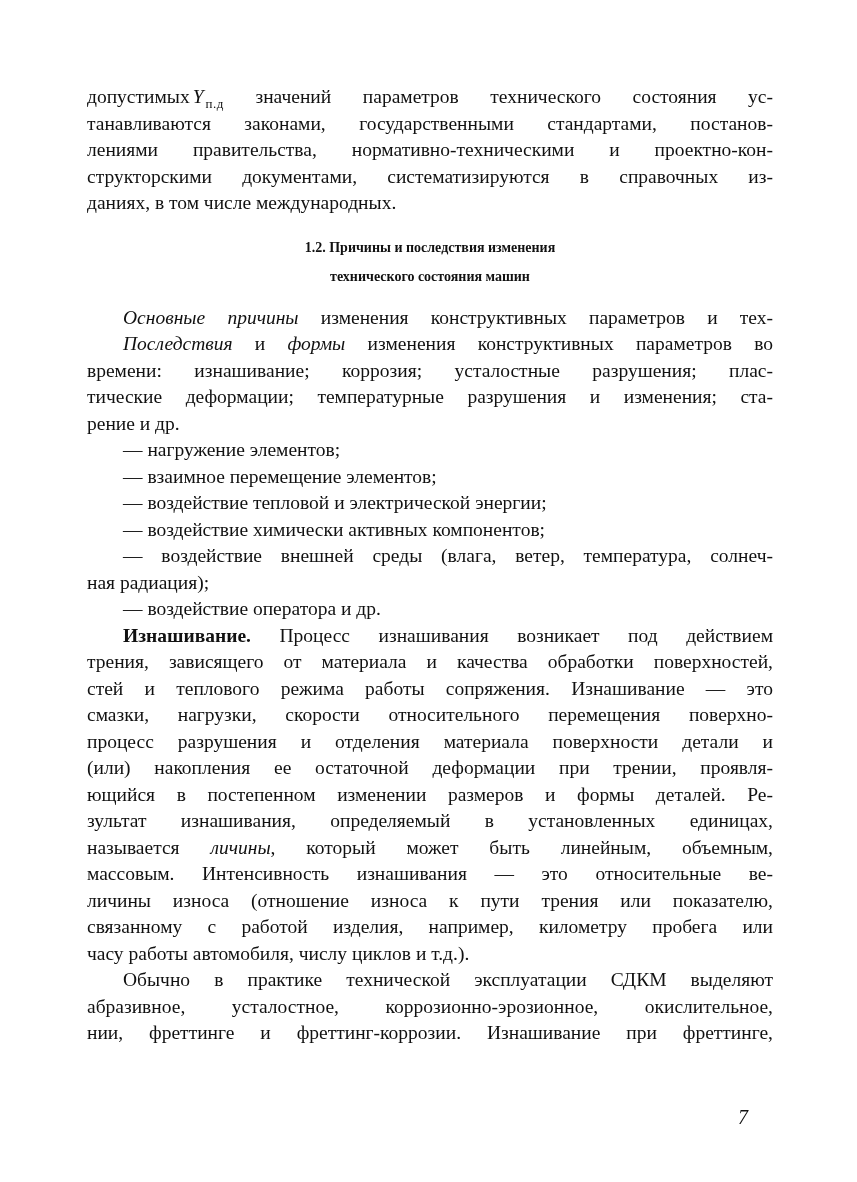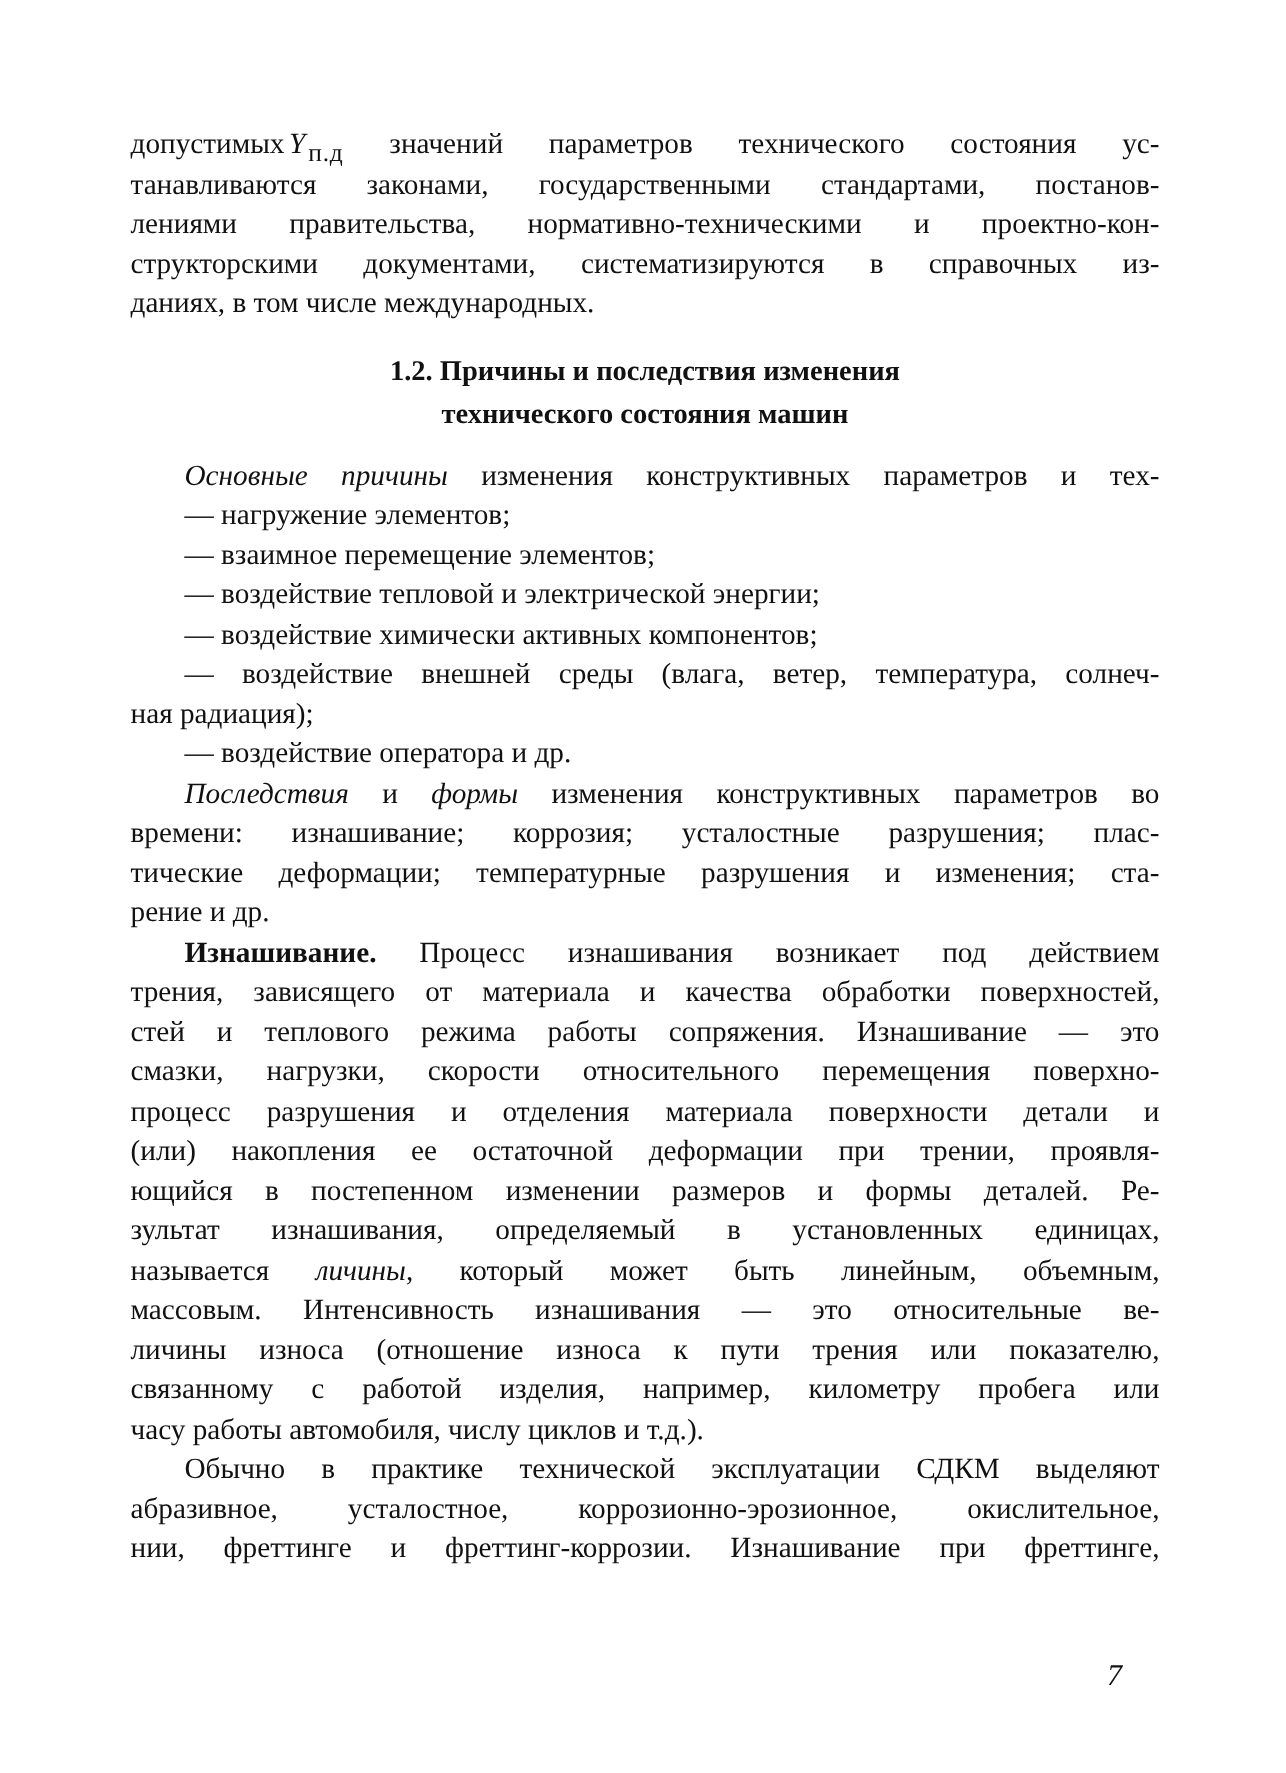--- a/index.html
+++ b/index.html
@@ -32,31 +32,31 @@
   }
   .ln-last {
     text-align: center;
     text-align-last: left;
   }
   .ind { text-indent: 36px; }
   .heading {
     text-align: left;
     text-align-last: center;
     font-weight: bold;
-    font-size: 19px;
+    font-size: 14px;
     line-height: 29px;
     margin-top: 16px;
     margin-bottom: 14px;
   }
   .var {
     font-style: italic;
     padding: 0 2px 0 3px;
   }
   sub.subs {
-    font-size: 17px;
+    font-size: 13px;
     line-height: 0;
     vertical-align: -5px;
     letter-spacing: 0.5px;
   }
   i { font-style: italic; }
   b { font-weight: bold; }
   .page-number {
     position: absolute;
     left: 738px;
     top: 1106px;
@@ -82,34 +82,34 @@
     <div class="heading">
       <div>1.2. Причины и последствия изменения</div>
       <div>технического состояния машин</div>
     </div>
 
     <div class="para">
       <div class="ln ind"><i>Основные причины</i><span> изменения конструктивных параметров и тех-</span></div>
     </div>
 
     <div class="para">
+      <div class="ln ind"><i>Последствия</i><span> и </span><i>формы</i><span> изменения конструктивных параметров во</span></div>
+      <div class="ln">времени: изнашивание; коррозия; усталостные разрушения; плас-</div>
+      <div class="ln">тические деформации; температурные разрушения и изменения; ста-</div>
+      <div class="ln-last">рение и др.</div>
+    </div>
+
+    <div class="para">
       <div class="ln-last ind">— нагружение элементов;</div>
       <div class="ln-last ind">— взаимное перемещение элементов;</div>
       <div class="ln-last ind">— воздействие тепловой и электрической энергии;</div>
       <div class="ln-last ind">— воздействие химически активных компонентов;</div>
       <div class="ln ind">— воздействие внешней среды (влага, ветер, температура, солнеч-</div>
       <div class="ln-last">ная радиация);</div>
       <div class="ln-last ind">— воздействие оператора и др.</div>
-    </div>
-
-    <div class="para">
-      <div class="ln ind"><i>Последствия</i><span> и </span><i>формы</i><span> изменения конструктивных параметров во</span></div>
-      <div class="ln">времени: изнашивание; коррозия; усталостные разрушения; плас-</div>
-      <div class="ln">тические деформации; температурные разрушения и изменения; ста-</div>
-      <div class="ln-last">рение и др.</div>
     </div>
 
     <div class="para">
       <div class="ln ind"><b>Изнашивание.</b><span> Процесс изнашивания возникает под действием</span></div>
       <div class="ln">трения, зависящего от материала и качества обработки поверхностей,</div>
       <div class="ln">стей и теплового режима работы сопряжения. Изнашивание — это</div>
       <div class="ln">смазки, нагрузки, скорости относительного перемещения поверхно-</div>
       <div class="ln">процесс разрушения и отделения материала поверхности детали и</div>
       <div class="ln">(или) накопления ее остаточной деформации при трении, проявля-</div>
       <div class="ln">ющийся в постепенном изменении размеров и формы деталей. Ре-</div>

